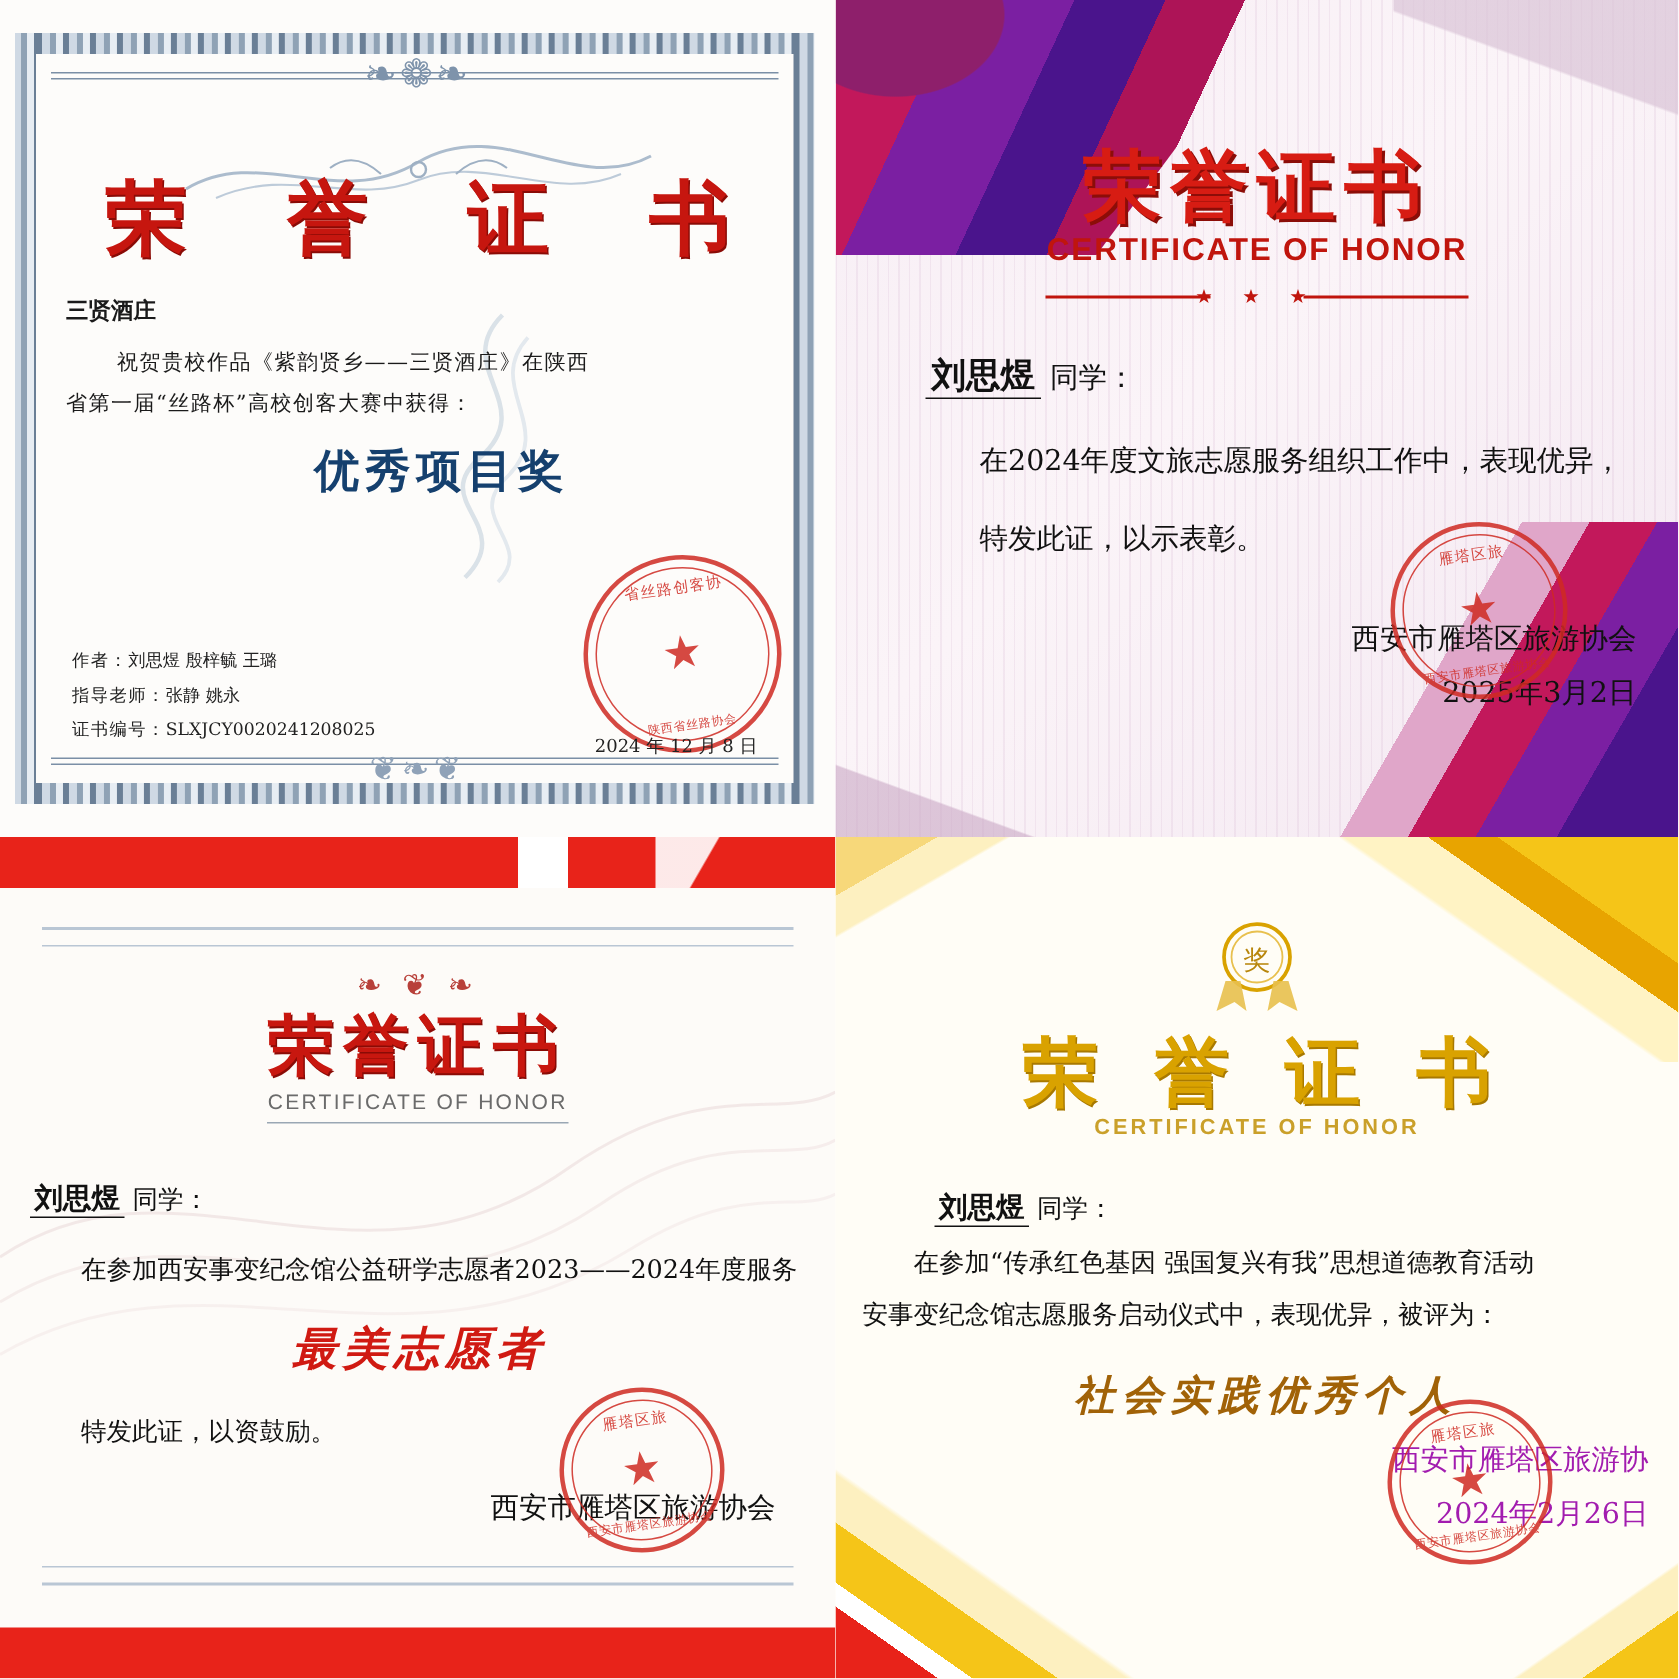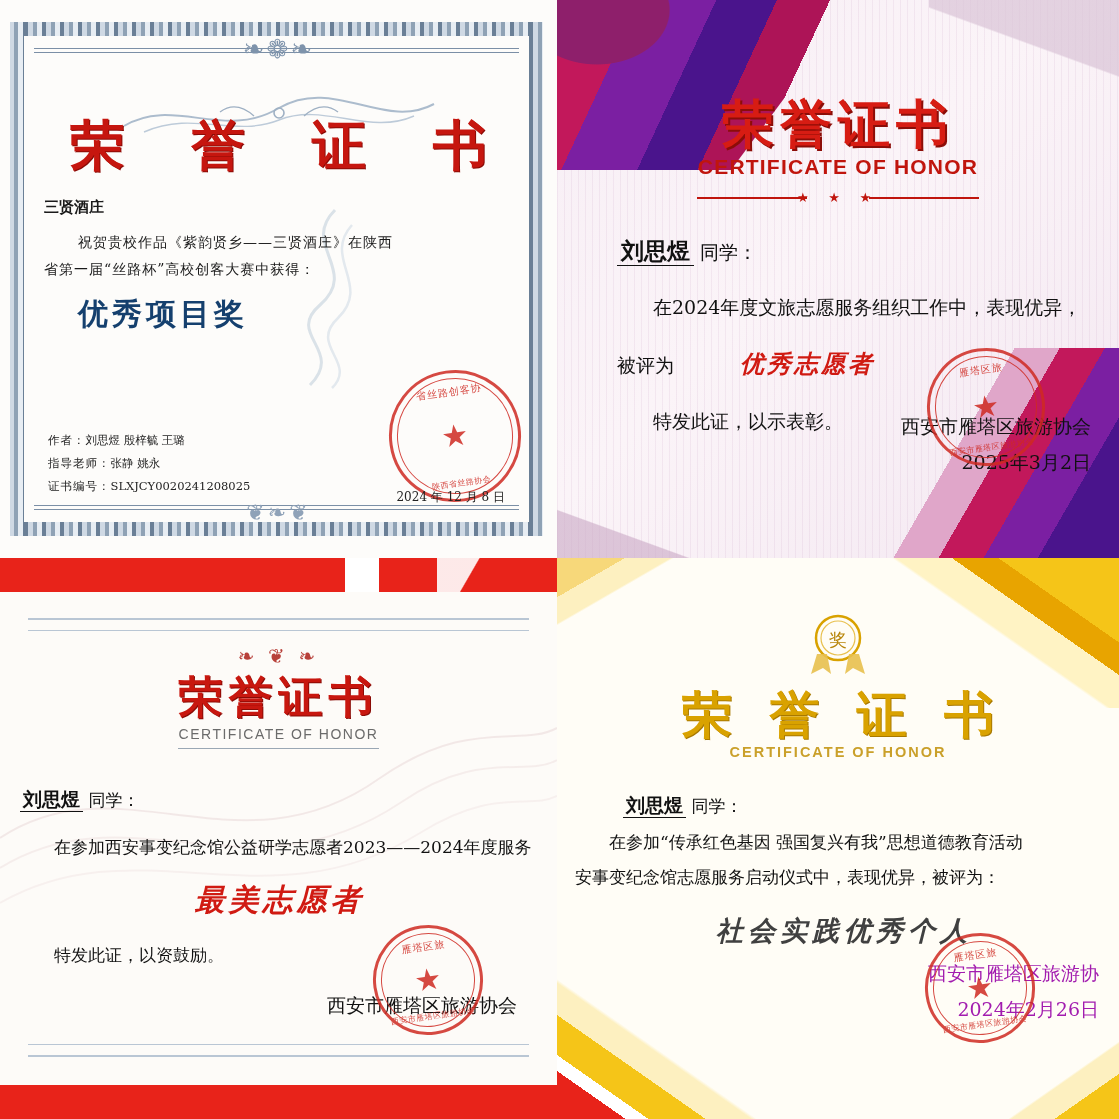--- a/index.html
+++ b/index.html
@@ -112,20 +112,21 @@
     margin-bottom: 12px;
   }
   .c1-p {
     font-size: 14px;
     line-height: 1.95;
     letter-spacing: 1px;
   }
   .c1-p .indent { display: inline-block; width: 34px; }
   .c1-award {
     margin-top: 10px;
+    text-align: center;
     font-size: 30px;
     font-weight: bold;
     font-family: "DejaVu Serif", serif;
     color: #15406e;
     letter-spacing: 4px;
     padding-left: 34px;
   }
   .c1-meta {
     position: absolute;
     left: 48px;
@@ -434,21 +435,21 @@
     font-weight: bold;
     font-size: 19px;
     border-bottom: 1.5px solid #111;
     padding: 0 3px 1px 3px;
     margin-left: 48px;
   }
   .c4-p .indent { display:inline-block; width: 34px; }
   .c4-award {
     margin-top: 8px;
     text-align: center;
-    color: #404040;
+    color: #a16207;
     font-weight: bold;
     font-style: italic;
     font-size: 27px;
     letter-spacing: 5px;
   }
   .c4-tail { margin-top: 10px; }
   .c4-tail .indent { display:inline-block; width: 34px; }
   .c4-sign {
     position: absolute;
     right: 20px; bottom: 92px;
@@ -528,24 +529,20 @@
     <div class="c2-rule l"></div>
     <div class="c2-rule r"></div>
     <div class="c2-stars">★ ★ ★</div>
 
     <div class="c2-body">
       <div>
         <span class="c2-name">刘思煜</span>
         <span>同学：</span>
       </div>
       <div class="c2-line"><span class="indent"></span><span>在2024年度文旅志愿服务组织工作中，表现优异，</span></div>
-      <div class="c2-line">
-        <span>被评为</span>
-        <span class="c2-award">优秀志愿者</span>
-      </div>
       <div class="c2-line"><span class="indent"></span><span>特发此证，以示表彰。</span></div>
     </div>
 
     <div class="c2-sign">
       <div>西安市雁塔区旅游协会</div>
       <div>2025年3月2日</div>
     </div>
 
     <div class="seal" style="width:112px;height:112px;right:74px;bottom:92px;">
       <div class="ring"></div>

